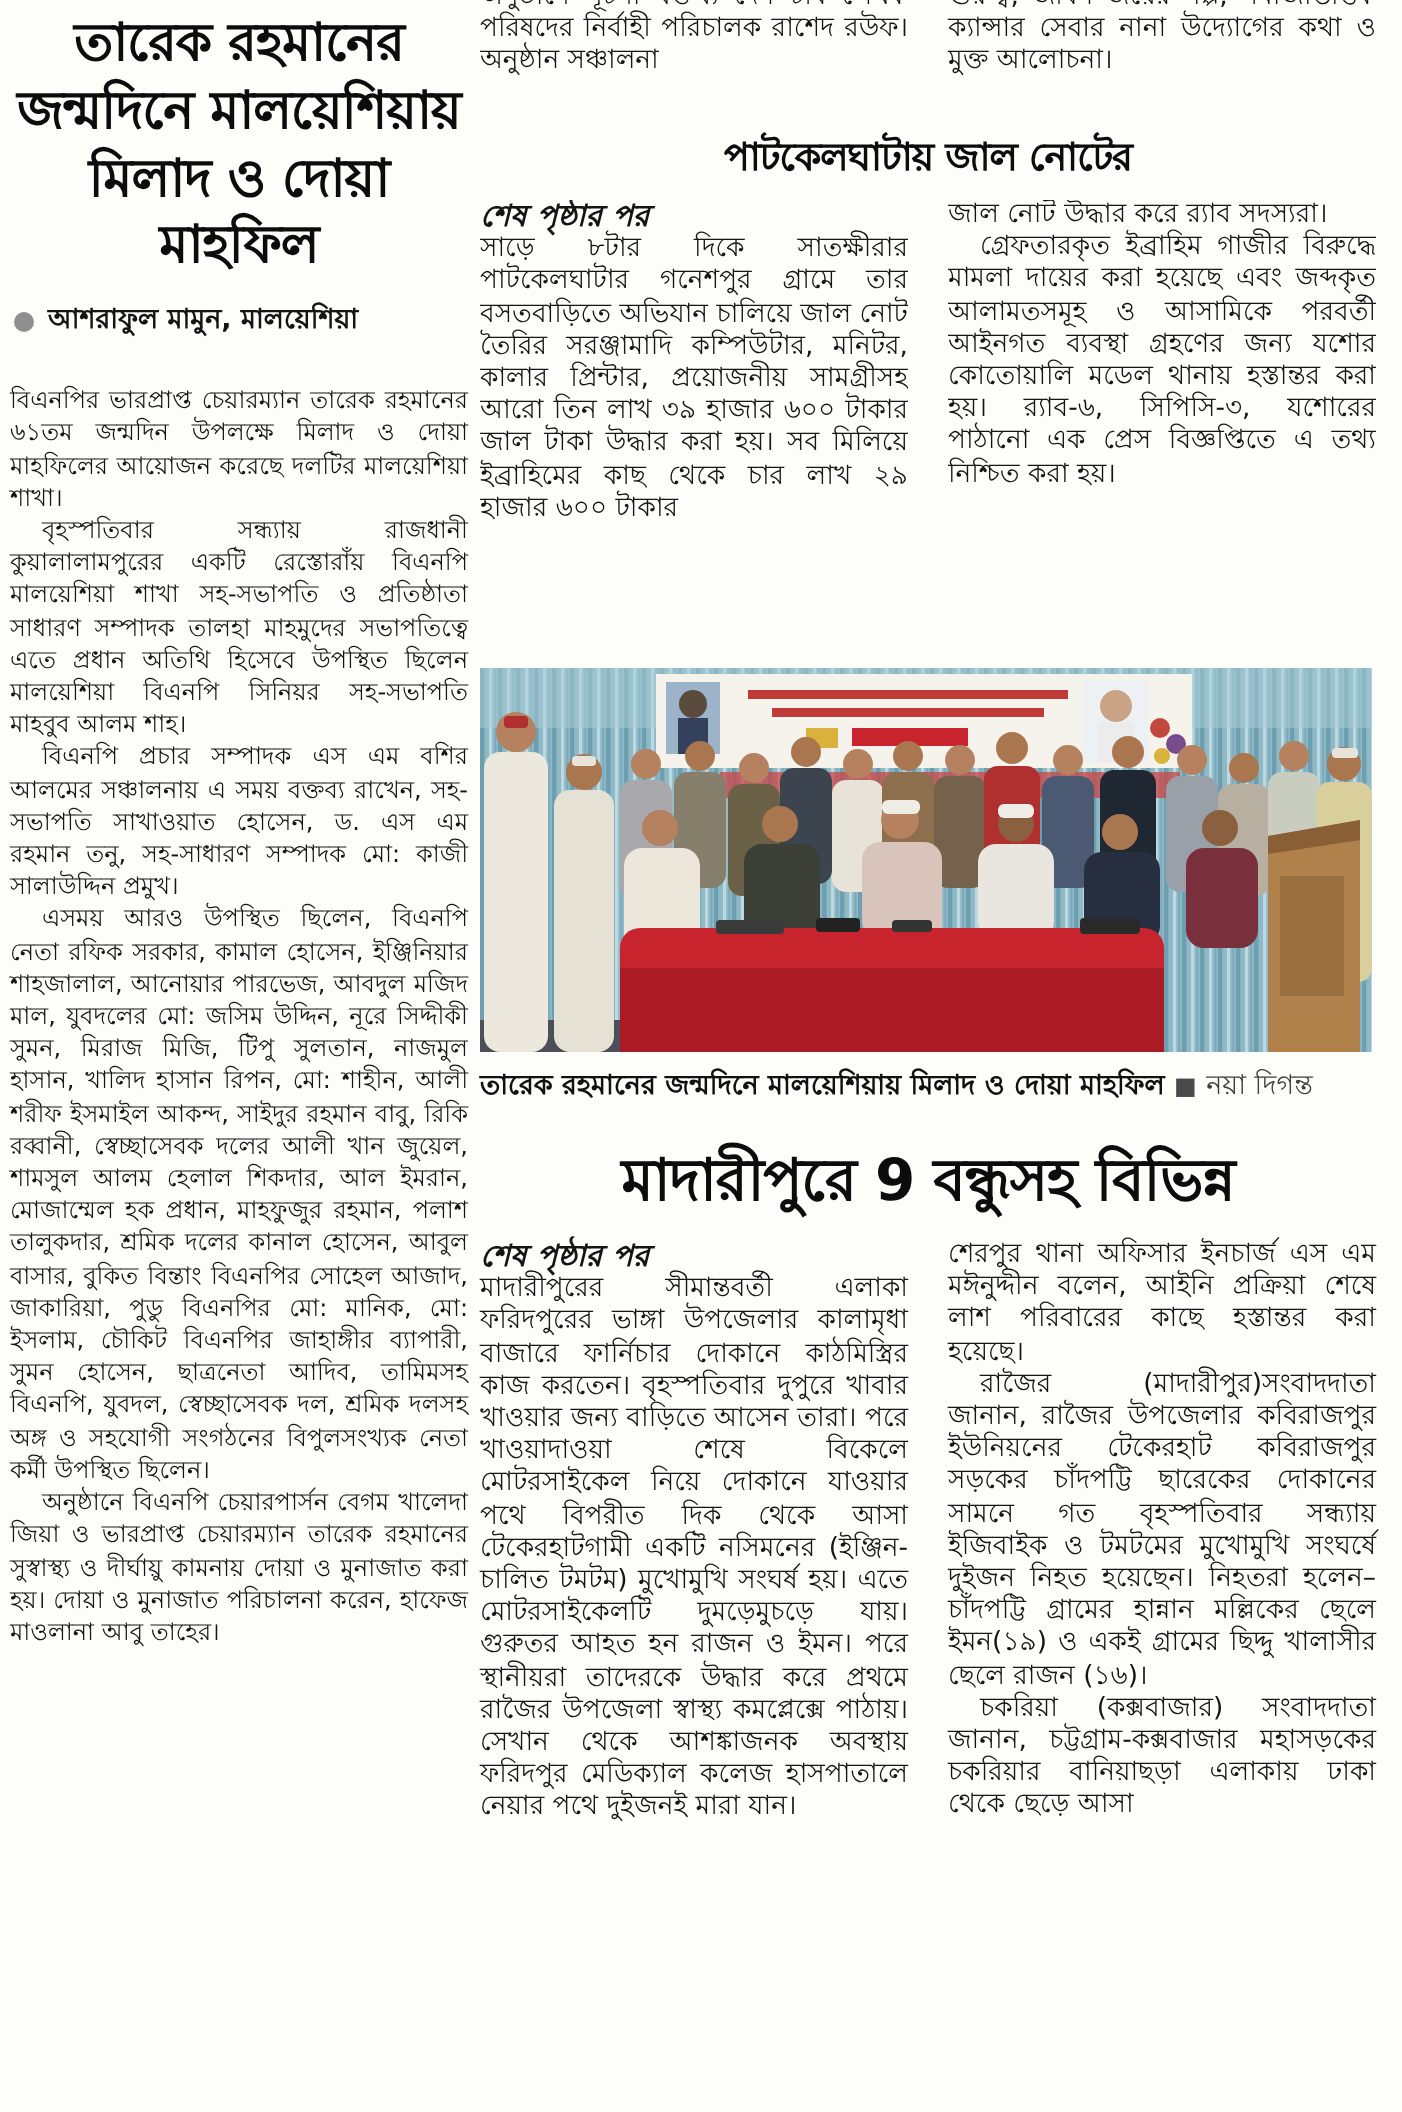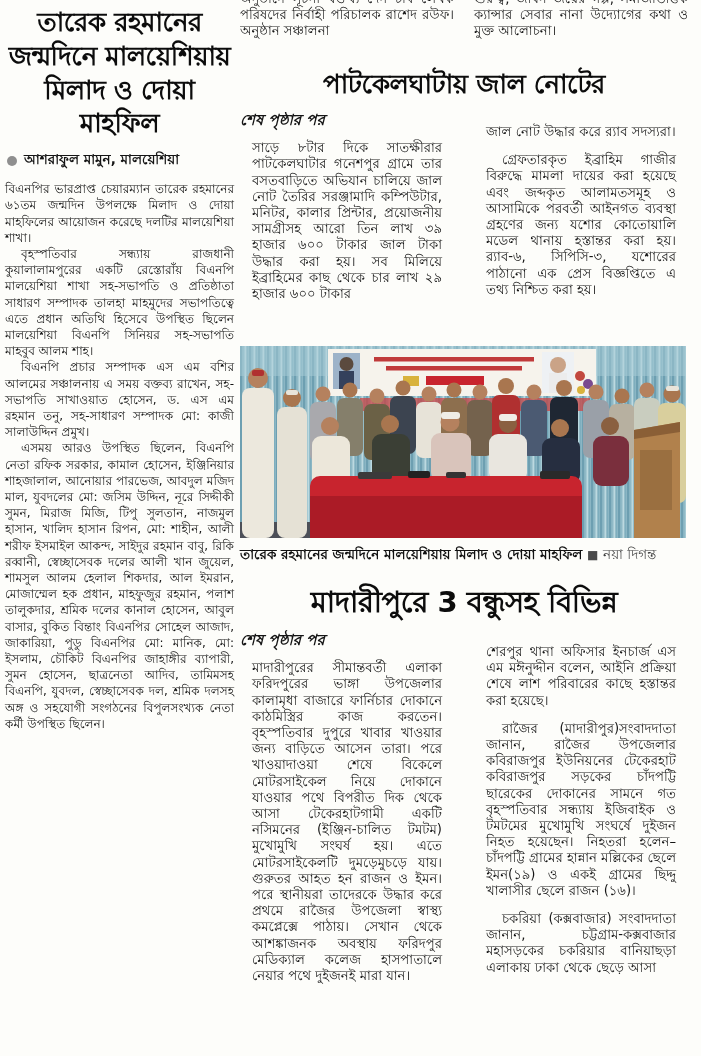--- a/index.html
+++ b/index.html
@@ -7,41 +7,41 @@
     position:relative; width:701px; height:1056px; overflow:hidden;
     background:#fdfdfa; color:#151515;
     font-family:"DejaVu Sans", sans-serif;
   }
   
   .left-col { position:absolute; left:5px; top:6px; width:229px; }
   .headline1 {
     font-size:26px; line-height:1.3; font-weight:700; text-align:center;
     color:#0c0c0c; margin:0 0 8px 0; letter-spacing:-0.5px;
   }
-  .byline { display:flex; align-items:center; gap:7px; margin:4px 0 9px 2px; }
+  .byline { display:flex; align-items:center; gap:7px; margin:4px 0 20px 2px; }
   .byline .dot { width:10px; height:10px; border-radius:50%; background:#8f8f8f; flex:0 0 auto; }
   .byline .byline-text { font-weight:700; font-size:13.5px; }
   .body-text p {
     margin:0; font-size:12px; line-height:16.2px; text-align:justify;
     text-justify:inter-word;
   }
   .body-text p + p { text-indent:16px; }
   
   .main { position:absolute; left:240px; top:0; width:448px; }
   .snippet-row { display:flex; gap:20px; height:56px; overflow:hidden; }
   .snippet { width:214px; }
   .snippet-inner { margin-top:-9px; font-size:13.2px; line-height:16.2px; text-align:justify; }
   .headline2 {
-    font-size:26px; font-weight:700; text-align:center; margin:8px 0 4px 0;
+    font-size:19px; font-weight:700; text-align:center; margin:8px 0 4px 0;
     color:#0c0c0c; letter-spacing:-0.5px;
   }
   .two-col { display:flex; gap:20px; }
   .two-col .ncol { width:214px; font-size:13.2px; line-height:16.2px; text-align:justify; }
   .cont-marker { font-weight:700; font-style:italic; font-size:15px; margin:0 0 1px 0; text-align:left; }
-  .ncol p { margin:12px; }
+  .ncol p { margin:0; }
   .ncol p + p { text-indent:16px; }
   .col2-h { height:228px; overflow:hidden; }
   
   .photo-wrap { margin-top:6px; width:446px; height:192px; }
   .caption { font-size:13.5px; font-weight:700; margin:6px 0 0 0; color:#111; }
   .caption .sq { font-weight:400; color:#4a4a4a; font-size:12px; }
   .caption .credit { font-weight:400; color:#404040; }
   .headline3 {
     font-size:29px; font-weight:700; text-align:center; margin:12px 0 4px 0;
     color:#0c0c0c; letter-spacing:-0.5px;
@@ -56,20 +56,21 @@
     <h1 class="headline1">তারেক রহমানের জন্মদিনে মালয়েশিয়ায় মিলাদ ও দোয়া মাহফিল</h1>
     <div class="byline">
       <span class="dot"></span>
       <span class="byline-text">আশরাফুল মামুন, মালয়েশিয়া</span>
     </div>
     <div class="body-text">
       <p>বিএনপির ভারপ্রাপ্ত চেয়ারম্যান তারেক রহমানের ৬১তম জন্মদিন উপলক্ষে মিলাদ ও দোয়া মাহফিলের আয়োজন করেছে দলটির মালয়েশিয়া শাখা।</p>
       <p>বৃহস্পতিবার সন্ধ্যায় রাজধানী কুয়ালালামপুরের একটি রেস্তোরাঁয় বিএনপি মালয়েশিয়া শাখা সহ-সভাপতি ও প্রতিষ্ঠাতা সাধারণ সম্পাদক তালহা মাহমুদের সভাপতিত্বে এতে প্রধান অতিথি হিসেবে উপস্থিত ছিলেন মালয়েশিয়া বিএনপি সিনিয়র সহ-সভাপতি মাহবুব আলম শাহ।</p>
       <p>বিএনপি প্রচার সম্পাদক এস এম বশির আলমের সঞ্চালনায় এ সময় বক্তব্য রাখেন, সহ- সভাপতি সাখাওয়াত হোসেন, ড. এস এম রহমান তনু, সহ-সাধারণ সম্পাদক মো: কাজী সালাউদ্দিন প্রমুখ।</p>
       <p>এসময় আরও উপস্থিত ছিলেন, বিএনপি নেতা রফিক সরকার, কামাল হোসেন, ইঞ্জিনিয়ার শাহজালাল, আনোয়ার পারভেজ, আবদুল মজিদ মাল, যুবদলের মো: জসিম উদ্দিন, নূরে সিদ্দীকী সুমন, মিরাজ মিজি, টিপু সুলতান, নাজমুল হাসান, খালিদ হাসান রিপন, মো: শাহীন, আলী শরীফ ইসমাইল আকন্দ, সাইদুর রহমান বাবু, রিকি রব্বানী, স্বেচ্ছাসেবক দলের আলী খান জুয়েল, শামসুল আলম হেলাল শিকদার, আল ইমরান, মোজাম্মেল হক প্রধান, মাহফুজুর রহমান, পলাশ তালুকদার, শ্রমিক দলের কানাল হোসেন, আবুল বাসার, বুকিত বিন্তাং বিএনপির সোহেল আজাদ, জাকারিয়া, পুডু বিএনপির মো: মানিক, মো: ইসলাম, চৌকিট বিএনপির জাহাঙ্গীর ব্যাপারী, সুমন হোসেন, ছাত্রনেতা আদিব, তামিমসহ বিএনপি, যুবদল, স্বেচ্ছাসেবক দল, শ্রমিক দলসহ অঙ্গ ও সহযোগী সংগঠনের বিপুলসংখ্যক নেতা কর্মী উপস্থিত ছিলেন।</p>
+      <p>অনুষ্ঠানে বিএনপি চেয়ারপার্সন বেগম খালেদা জিয়া ও ভারপ্রাপ্ত চেয়ারম্যান তারেক রহমানের সুস্বাস্থ্য ও দীর্ঘায়ু কামনায় দোয়া ও মুনাজাত করা হয়। দোয়া ও মুনাজাত পরিচালনা করেন, হাফেজ মাওলানা আবু তাহের।</p>
     </div>
   </div>
 
   <div class="main">
 
     <div class="snippet-row">
       <div class="snippet">
         <div class="snippet-inner">অনুষ্ঠানে সূচনা বক্তব্য দেন চাষ লেখক পরিষদের নির্বাহী পরিচালক রাশেদ রউফ। অনুষ্ঠান সঞ্চালনা</div>
       </div>
       <div class="snippet">
@@ -239,21 +240,21 @@
           <rect x="400" y="104" width="32" height="60" fill="#9a6f40"></rect>
         </g>
       </svg>
     </div>
     <div class="caption">
       <span>তারেক রহমানের জন্মদিনে মালয়েশিয়ায় মিলাদ ও দোয়া মাহফিল</span>
       <span class="sq">■</span>
       <span class="credit">নয়া দিগন্ত</span>
     </div>
 
-    <h2 class="headline3">মাদারীপুরে 3 বন্ধুসহ বিভিন্ন</h2>
+    <h2 class="headline3">মাদারীপুরে 9 বন্ধুসহ বিভিন্ন</h2>
     <div class="two-col">
       <div class="ncol">
         <div class="cont-marker">শেষ পৃষ্ঠার পর</div>
         <p>মাদারীপুরের সীমান্তবর্তী এলাকা ফরিদপুরের ভাঙ্গা উপজেলার কালামৃধা বাজারে ফার্নিচার দোকানে কাঠমিস্ত্রির কাজ করতেন। বৃহস্পতিবার দুপুরে খাবার খাওয়ার জন্য বাড়িতে আসেন তারা। পরে খাওয়াদাওয়া শেষে বিকেলে মোটরসাইকেল নিয়ে দোকানে যাওয়ার পথে বিপরীত দিক থেকে আসা টেকেরহাটগামী একটি নসিমনের (ইঞ্জিন-চালিত টমটম) মুখোমুখি সংঘর্ষ হয়। এতে মোটরসাইকেলটি দুমড়েমুচড়ে যায়। গুরুতর আহত হন রাজন ও ইমন। পরে স্থানীয়রা তাদেরকে উদ্ধার করে প্রথমে রাজৈর উপজেলা স্বাস্থ্য কমপ্লেক্সে পাঠায়। সেখান থেকে আশঙ্কাজনক অবস্থায় ফরিদপুর মেডিক্যাল কলেজ হাসপাতালে নেয়ার পথে দুইজনই মারা যান।</p>
       </div>
       <div class="ncol">
         <p>শেরপুর থানা অফিসার ইনচার্জ এস এম মঈনুদ্দীন বলেন, আইনি প্রক্রিয়া শেষে লাশ পরিবারের কাছে হস্তান্তর করা হয়েছে।</p>
         <p>রাজৈর (মাদারীপুর)সংবাদদাতা জানান, রাজৈর উপজেলার কবিরাজপুর ইউনিয়নের টেকেরহাট কবিরাজপুর সড়কের চাঁদপট্টি ছারেকের দোকানের সামনে গত বৃহস্পতিবার সন্ধ্যায় ইজিবাইক ও টমটমের মুখোমুখি সংঘর্ষে দুইজন নিহত হয়েছেন। নিহতরা হলেন– চাঁদপট্টি গ্রামের হান্নান মল্লিকের ছেলে ইমন(১৯) ও একই গ্রামের ছিদ্দু খালাসীর ছেলে রাজন (১৬)।</p>
         <p>চকরিয়া (কক্সবাজার) সংবাদদাতা জানান, চট্টগ্রাম-কক্সবাজার মহাসড়কের চকরিয়ার বানিয়াছড়া এলাকায় ঢাকা থেকে ছেড়ে আসা</p>
       </div>

